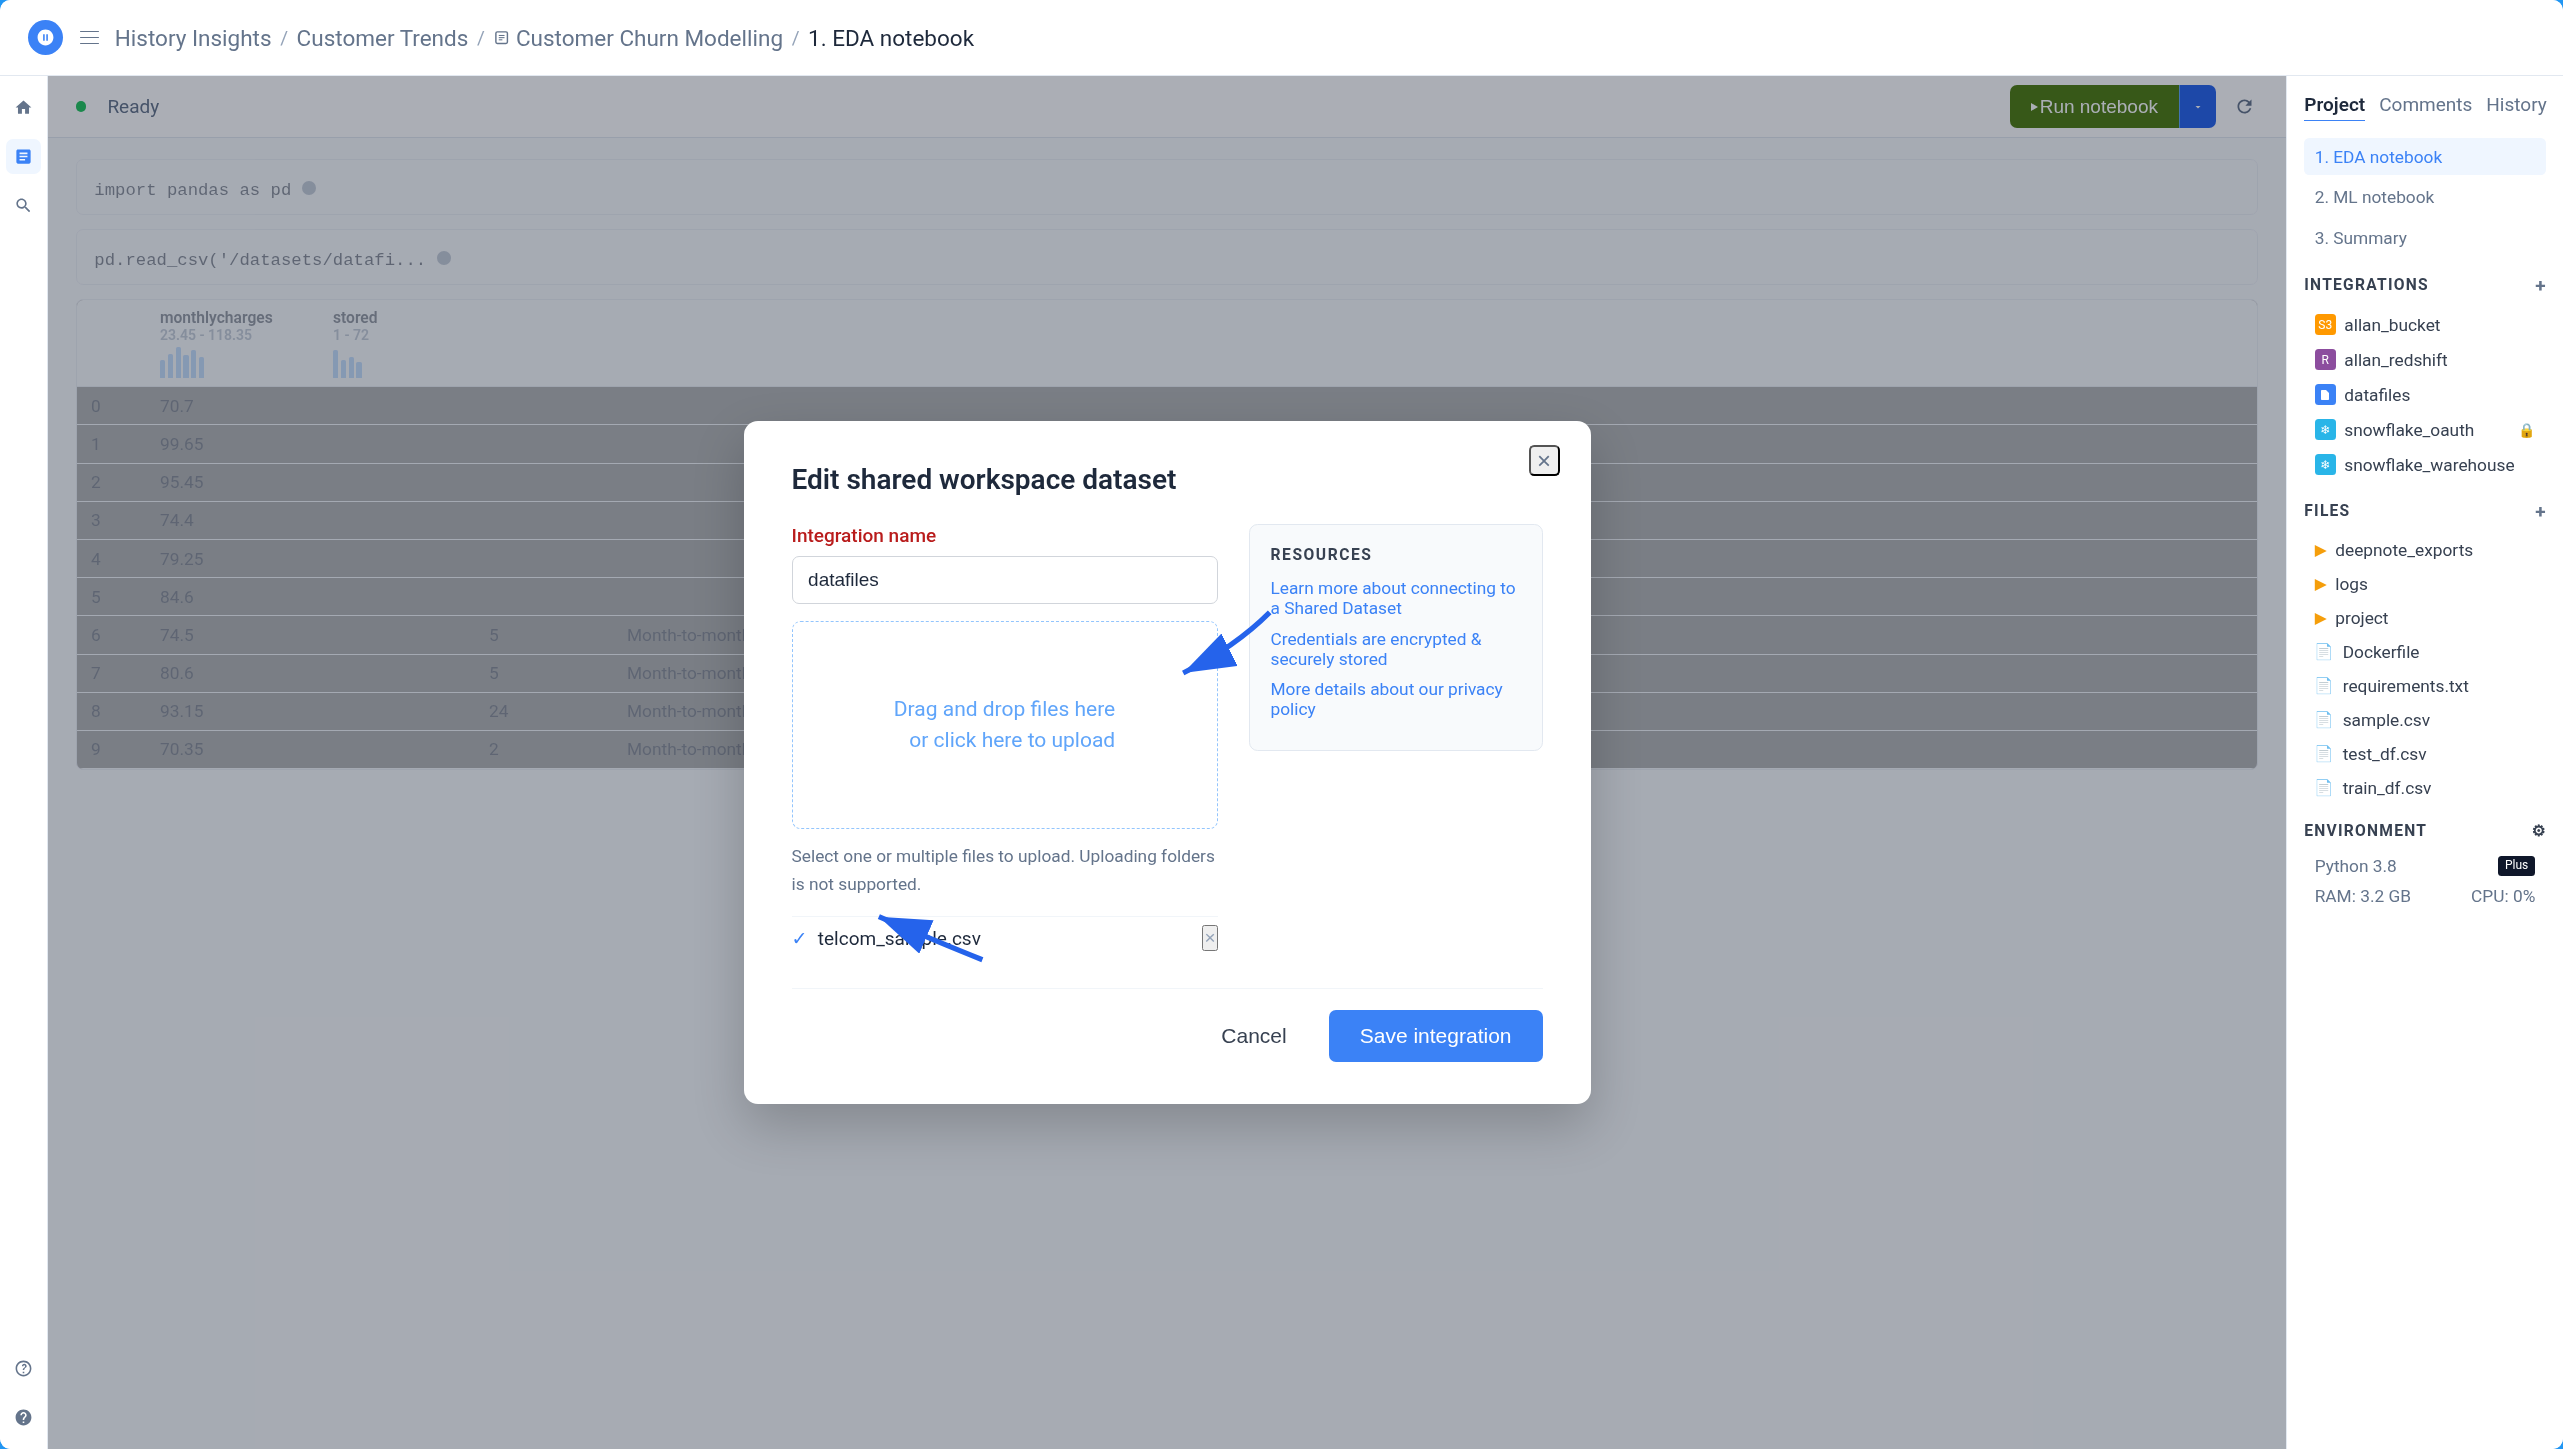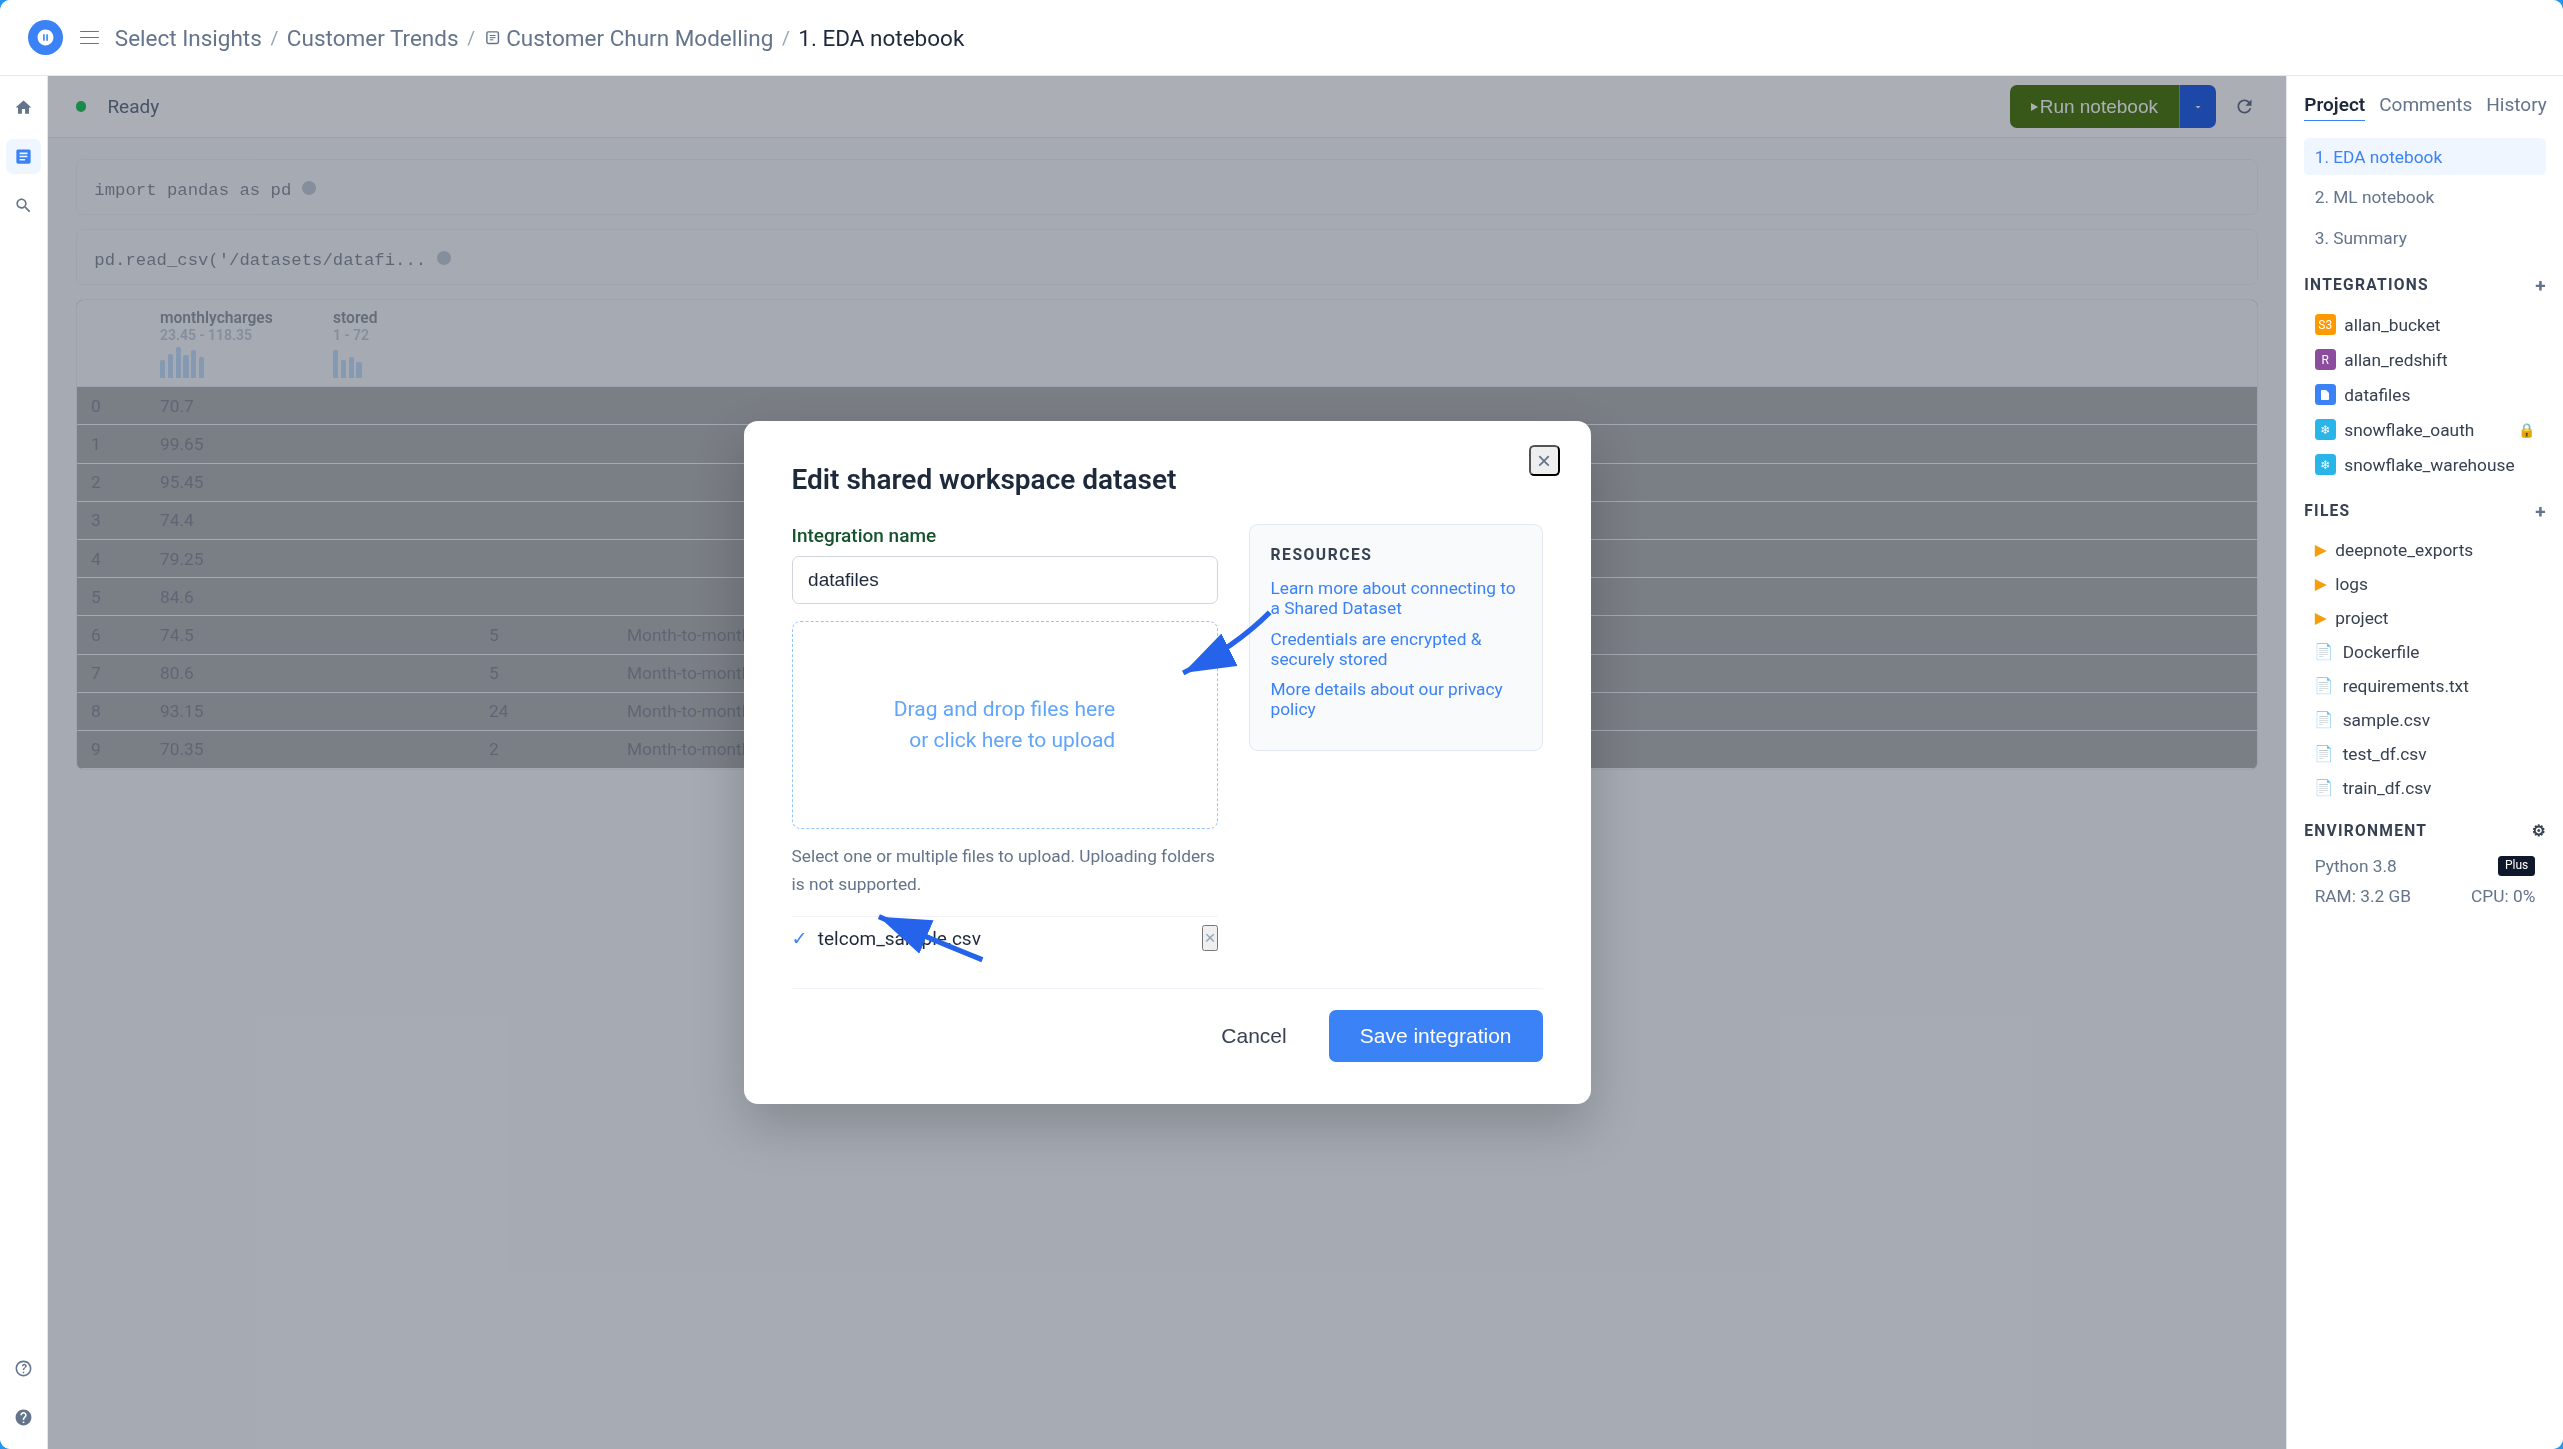--- a/index.html
+++ b/index.html
@@ -431,21 +431,21 @@
     }
     .modal-left {
       flex: 1;
     }
     .modal-right {
       width: 294px;
     }
     .field-label {
       font-size: 19px;
       font-weight: 500;
-      color: #14532d;
+      color: #b91c1c;
       margin-bottom: 8.6px;
     }
     .field-input {
       width: 100%;
       border: 1.3px solid #d1d5db;
       border-radius: 7px;
       padding: 12px 15.6px;
       font-size: 19px;
       color: #1e293b;
       outline: none;
@@ -590,21 +590,21 @@
         <svg width="19" height="19" viewBox="0 0 24 24" fill="white">
           <path d="M12 2C6.48 2 2 6.48 2 12s4.48 10 10 10 10-4.48 10-10S17.52 2 12 2zm-1 14H9V8h2v8zm4 0h-2V8h2v8z"></path>
         </svg>
       </div>
       <div class="hamburger-icon">
         <div class="hamburger-line"></div>
         <div class="hamburger-line"></div>
         <div class="hamburger-line"></div>
       </div>
       <nav class="breadcrumb">
-        <span class="breadcrumb-item">Select Insights</span>
+        <span class="breadcrumb-item">History Insights</span>
         <span class="breadcrumb-sep">/</span>
         <span class="breadcrumb-item">Customer Trends</span>
         <span class="breadcrumb-sep">/</span>
         <span style="display:inline-flex;align-items:center;gap:5.2px;">
           <svg width="17.3" height="17.3" viewBox="0 0 24 24" fill="#64748b">
               <rect x="4" y="4" width="16" height="16" rx="2" fill="none" stroke="#64748b" stroke-width="2"></rect>
               <line x1="8" y1="9" x2="16" y2="9" stroke="#64748b" stroke-width="1.5"></line>
               <line x1="8" y1="12" x2="16" y2="12" stroke="#64748b" stroke-width="1.5"></line>
               <line x1="8" y1="15" x2="13" y2="15" stroke="#64748b" stroke-width="1.5"></line>
             </svg>

